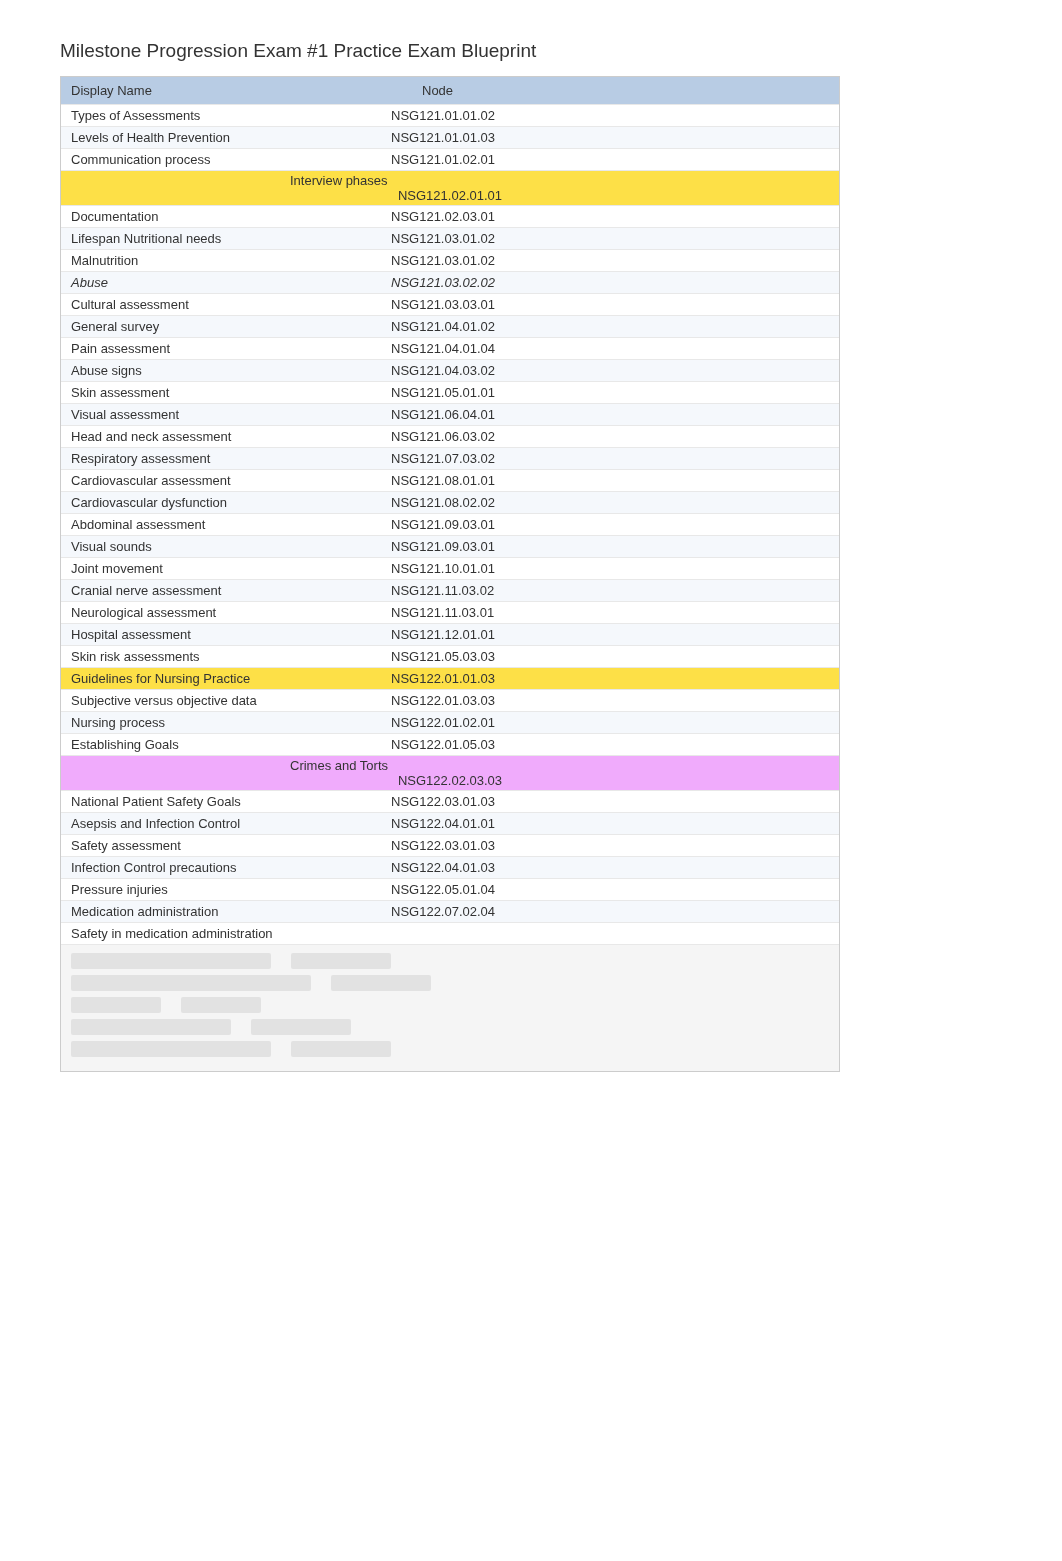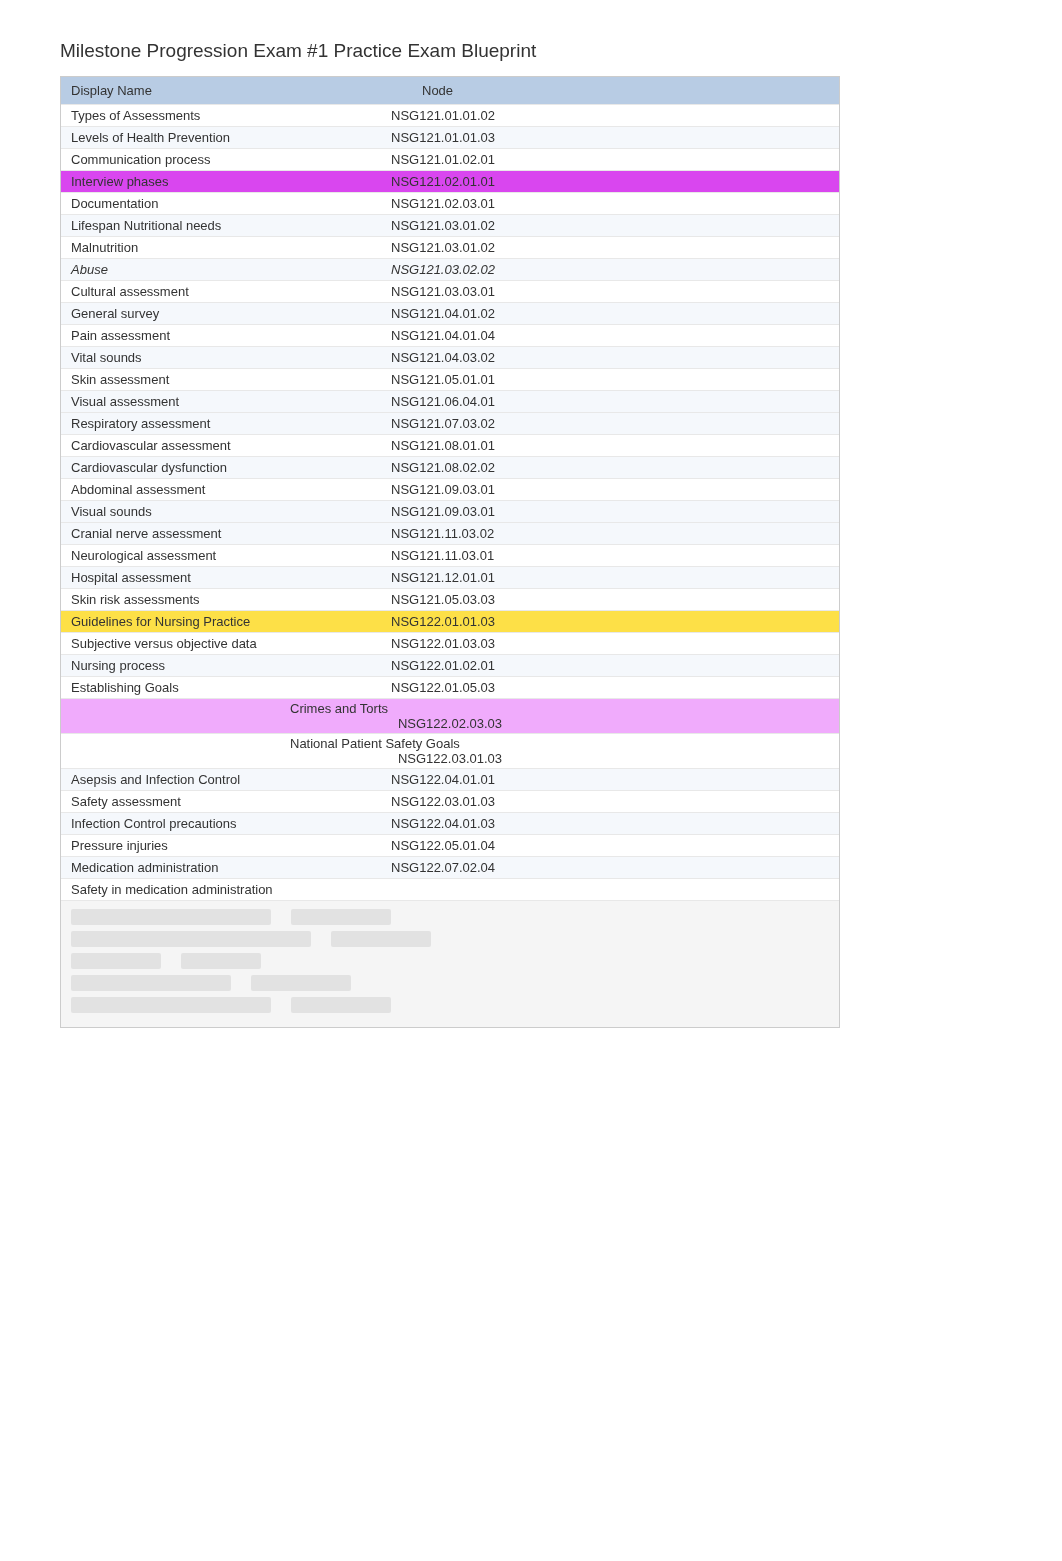--- a/index.html
+++ b/index.html
@@ -95,21 +95,21 @@
         <div class="row-node">NSG121.01.01.02</div>
       </div>
       <div class="table-row" style="background: rgb(245, 248, 252);">
         <div class="row-name">Levels of Health Prevention</div>
         <div class="row-node">NSG121.01.01.03</div>
       </div>
       <div class="table-row" style="background: rgb(255, 255, 255);">
         <div class="row-name">Communication process</div>
         <div class="row-node">NSG121.01.02.01</div>
       </div>
-      <div class="table-row" style="background: #d946ef;">
+      <div class="table-row" style="background: #fde047; flex-direction: column;">
         <div class="row-name">Interview phases</div>
         <div class="row-node">NSG121.02.01.01</div>
       </div>
       <div class="table-row" style="background: rgb(255, 255, 255);">
         <div class="row-name">Documentation</div>
         <div class="row-node">NSG121.02.03.01</div>
       </div>
       <div class="table-row" style="background: rgb(245, 248, 252);">
         <div class="row-name">Lifespan Nutritional needs</div>
         <div class="row-node">NSG121.03.01.02</div>
@@ -128,50 +128,58 @@
       </div>
       <div class="table-row" style="background: rgb(245, 248, 252);">
         <div class="row-name">General survey</div>
         <div class="row-node">NSG121.04.01.02</div>
       </div>
       <div class="table-row" style="background: rgb(255, 255, 255);">
         <div class="row-name">Pain assessment</div>
         <div class="row-node">NSG121.04.01.04</div>
       </div>
       <div class="table-row" style="background: rgb(245, 248, 252);">
-        <div class="row-name">Vital sounds</div>
+        <div class="row-name">Abuse signs</div>
         <div class="row-node">NSG121.04.03.02</div>
       </div>
       <div class="table-row" style="background: rgb(255, 255, 255);">
         <div class="row-name">Skin assessment</div>
         <div class="row-node">NSG121.05.01.01</div>
       </div>
       <div class="table-row" style="background: rgb(245, 248, 252);">
         <div class="row-name">Visual assessment</div>
         <div class="row-node">NSG121.06.04.01</div>
       </div>
+      <div class="table-row" style="background: rgb(255, 255, 255);">
+        <div class="row-name">Head and neck assessment</div>
+        <div class="row-node">NSG121.06.03.02</div>
+      </div>
       <div class="table-row" style="background: rgb(245, 248, 252);">
         <div class="row-name">Respiratory assessment</div>
         <div class="row-node">NSG121.07.03.02</div>
       </div>
       <div class="table-row" style="background: rgb(255, 255, 255);">
         <div class="row-name">Cardiovascular assessment</div>
         <div class="row-node">NSG121.08.01.01</div>
       </div>
       <div class="table-row" style="background: rgb(245, 248, 252);">
         <div class="row-name">Cardiovascular dysfunction</div>
         <div class="row-node">NSG121.08.02.02</div>
       </div>
       <div class="table-row" style="background: rgb(255, 255, 255);">
         <div class="row-name">Abdominal assessment</div>
         <div class="row-node">NSG121.09.03.01</div>
       </div>
       <div class="table-row" style="background: rgb(245, 248, 252);">
         <div class="row-name">Visual sounds</div>
         <div class="row-node">NSG121.09.03.01</div>
+      </div>
+      <div class="table-row" style="background: rgb(255, 255, 255);">
+        <div class="row-name">Joint movement</div>
+        <div class="row-node">NSG121.10.01.01</div>
       </div>
       <div class="table-row" style="background: rgb(245, 248, 252);">
         <div class="row-name">Cranial nerve assessment</div>
         <div class="row-node">NSG121.11.03.02</div>
       </div>
       <div class="table-row" style="background: rgb(255, 255, 255);">
         <div class="row-name">Neurological assessment</div>
         <div class="row-node">NSG121.11.03.01</div>
       </div>
       <div class="table-row" style="background: rgb(245, 248, 252);">
@@ -195,21 +203,21 @@
         <div class="row-node">NSG122.01.02.01</div>
       </div>
       <div class="table-row" style="background: rgb(255, 255, 255);">
         <div class="row-name">Establishing Goals</div>
         <div class="row-node">NSG122.01.05.03</div>
       </div>
       <div class="table-row" style="background: #f0abfc; flex-direction: column;">
         <div class="row-name">Crimes and Torts</div>
         <div class="row-node">NSG122.02.03.03</div>
       </div>
-      <div class="table-row" style="background: rgb(255, 255, 255); flex-direction: column;">
+      <div class="table-row" style="background: rgb(255, 255, 255);">
         <div class="row-name">National Patient Safety Goals</div>
         <div class="row-node">NSG122.03.01.03</div>
       </div>
       <div class="table-row" style="background: rgb(245, 248, 252);">
         <div class="row-name">Asepsis and Infection Control</div>
         <div class="row-node">NSG122.04.01.01</div>
       </div>
       <div class="table-row" style="background: rgb(255, 255, 255);">
         <div class="row-name">Safety assessment</div>
         <div class="row-node">NSG122.03.01.03</div>

